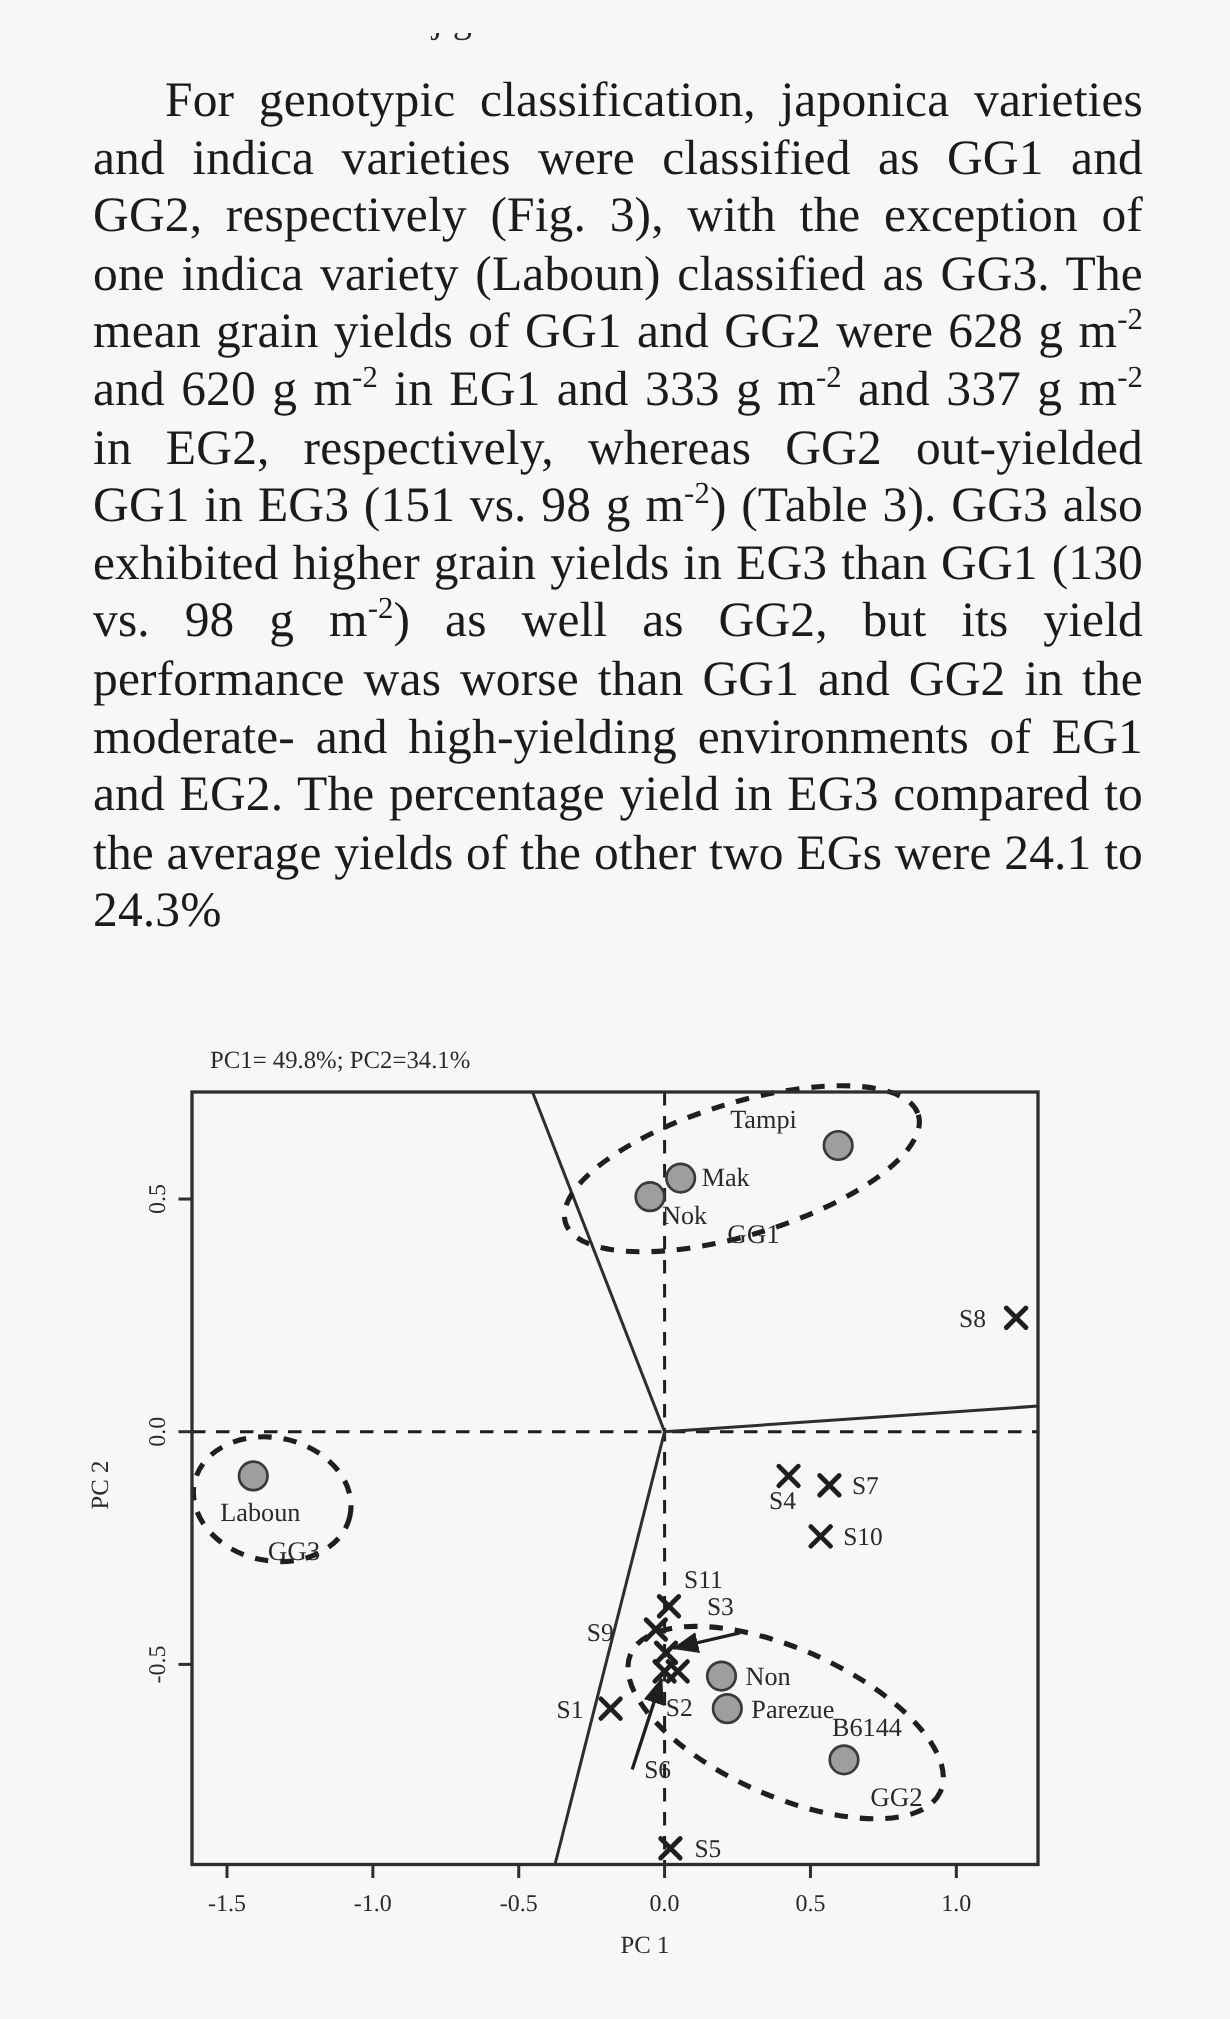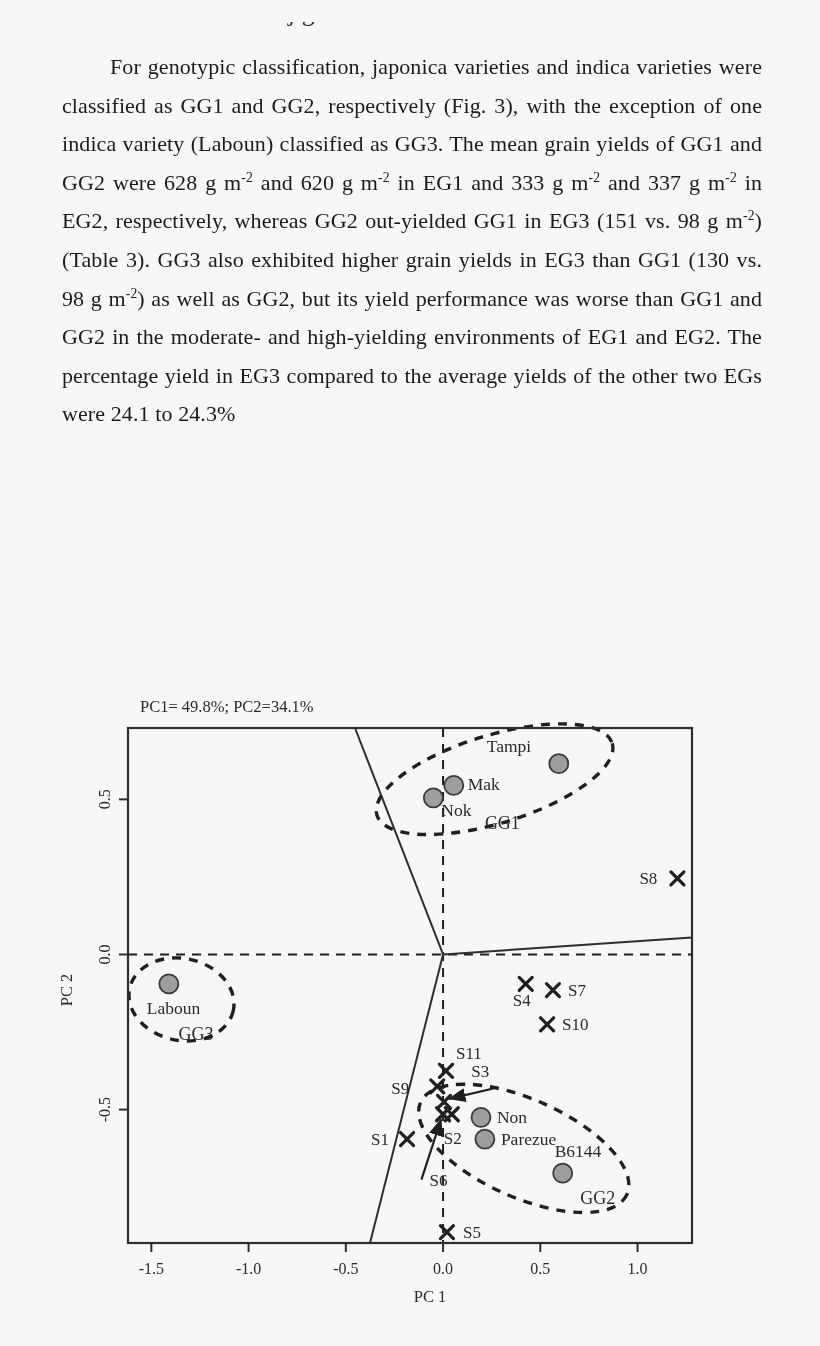--- a/index.html
+++ b/index.html
@@ -32,21 +32,21 @@
     position: absolute;
     left: 226px;
     top: -24px;
     font-size: 25.5px;
     letter-spacing: 0.2px;
     color: #2b2b2b;
     white-space: nowrap;
   }
   #article p {
     margin: 0;
-    font-size: 22px;
+    font-size: 33px;
     line-height: 38.6px;
     text-align: justify;
     text-justify: inter-word;
     color: #1b1b1b;
     letter-spacing: 0.1px;
   }
   #article p .indent { display: inline-block; width: 48px; }
   sup { font-size: 0.62em; vertical-align: super; line-height: 0; }
 
   

